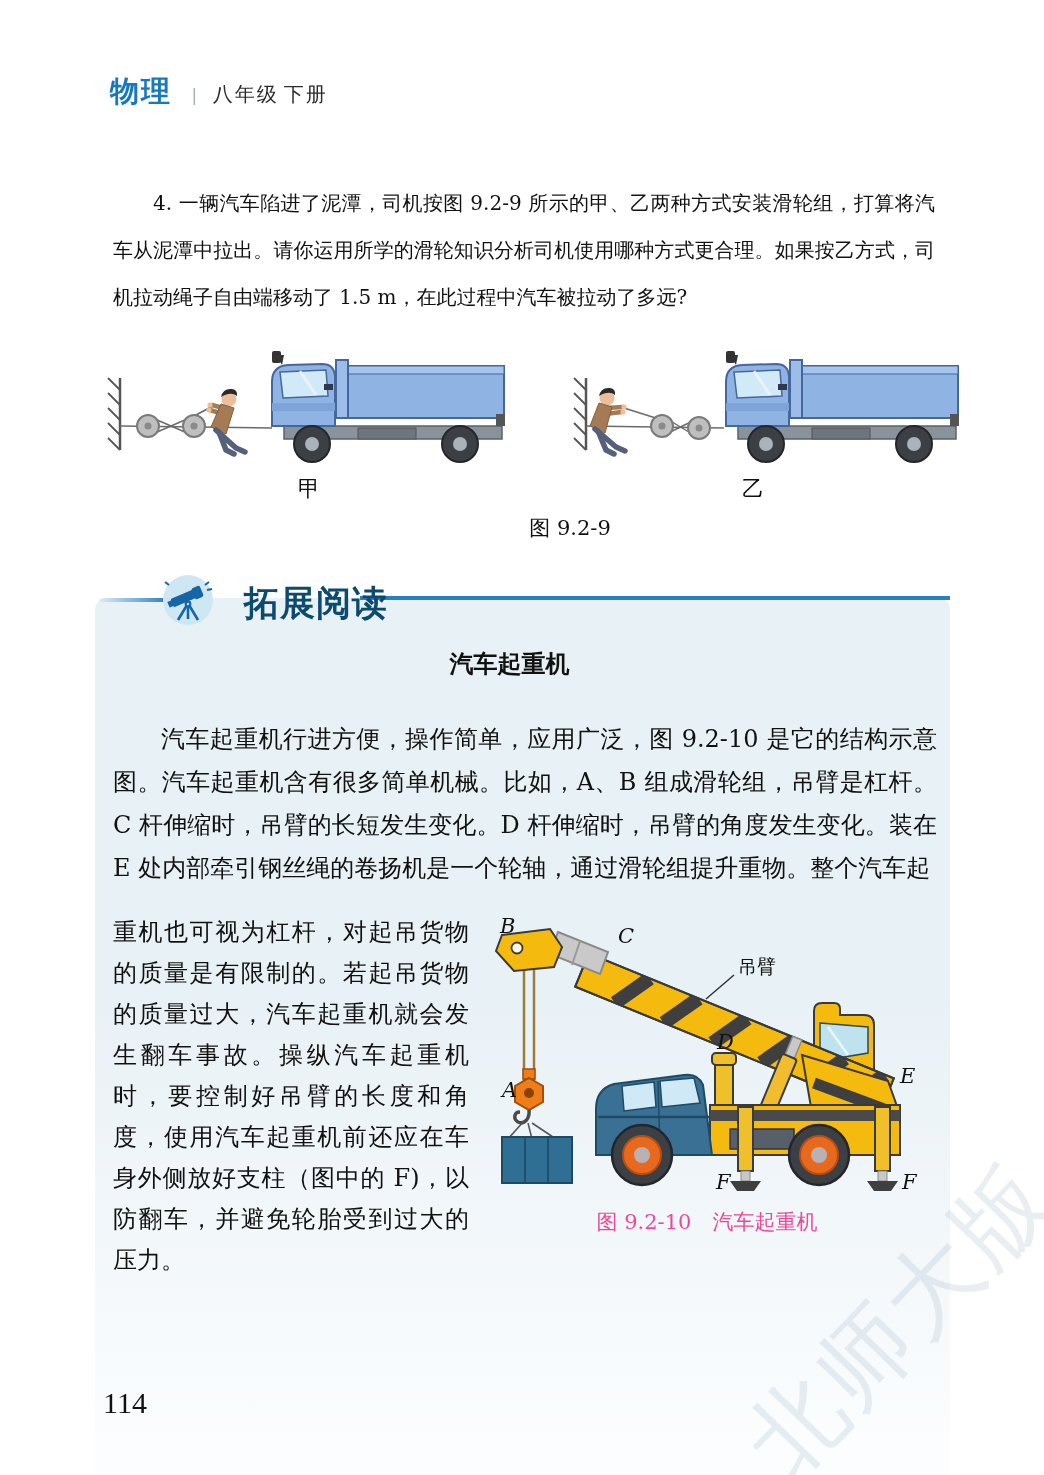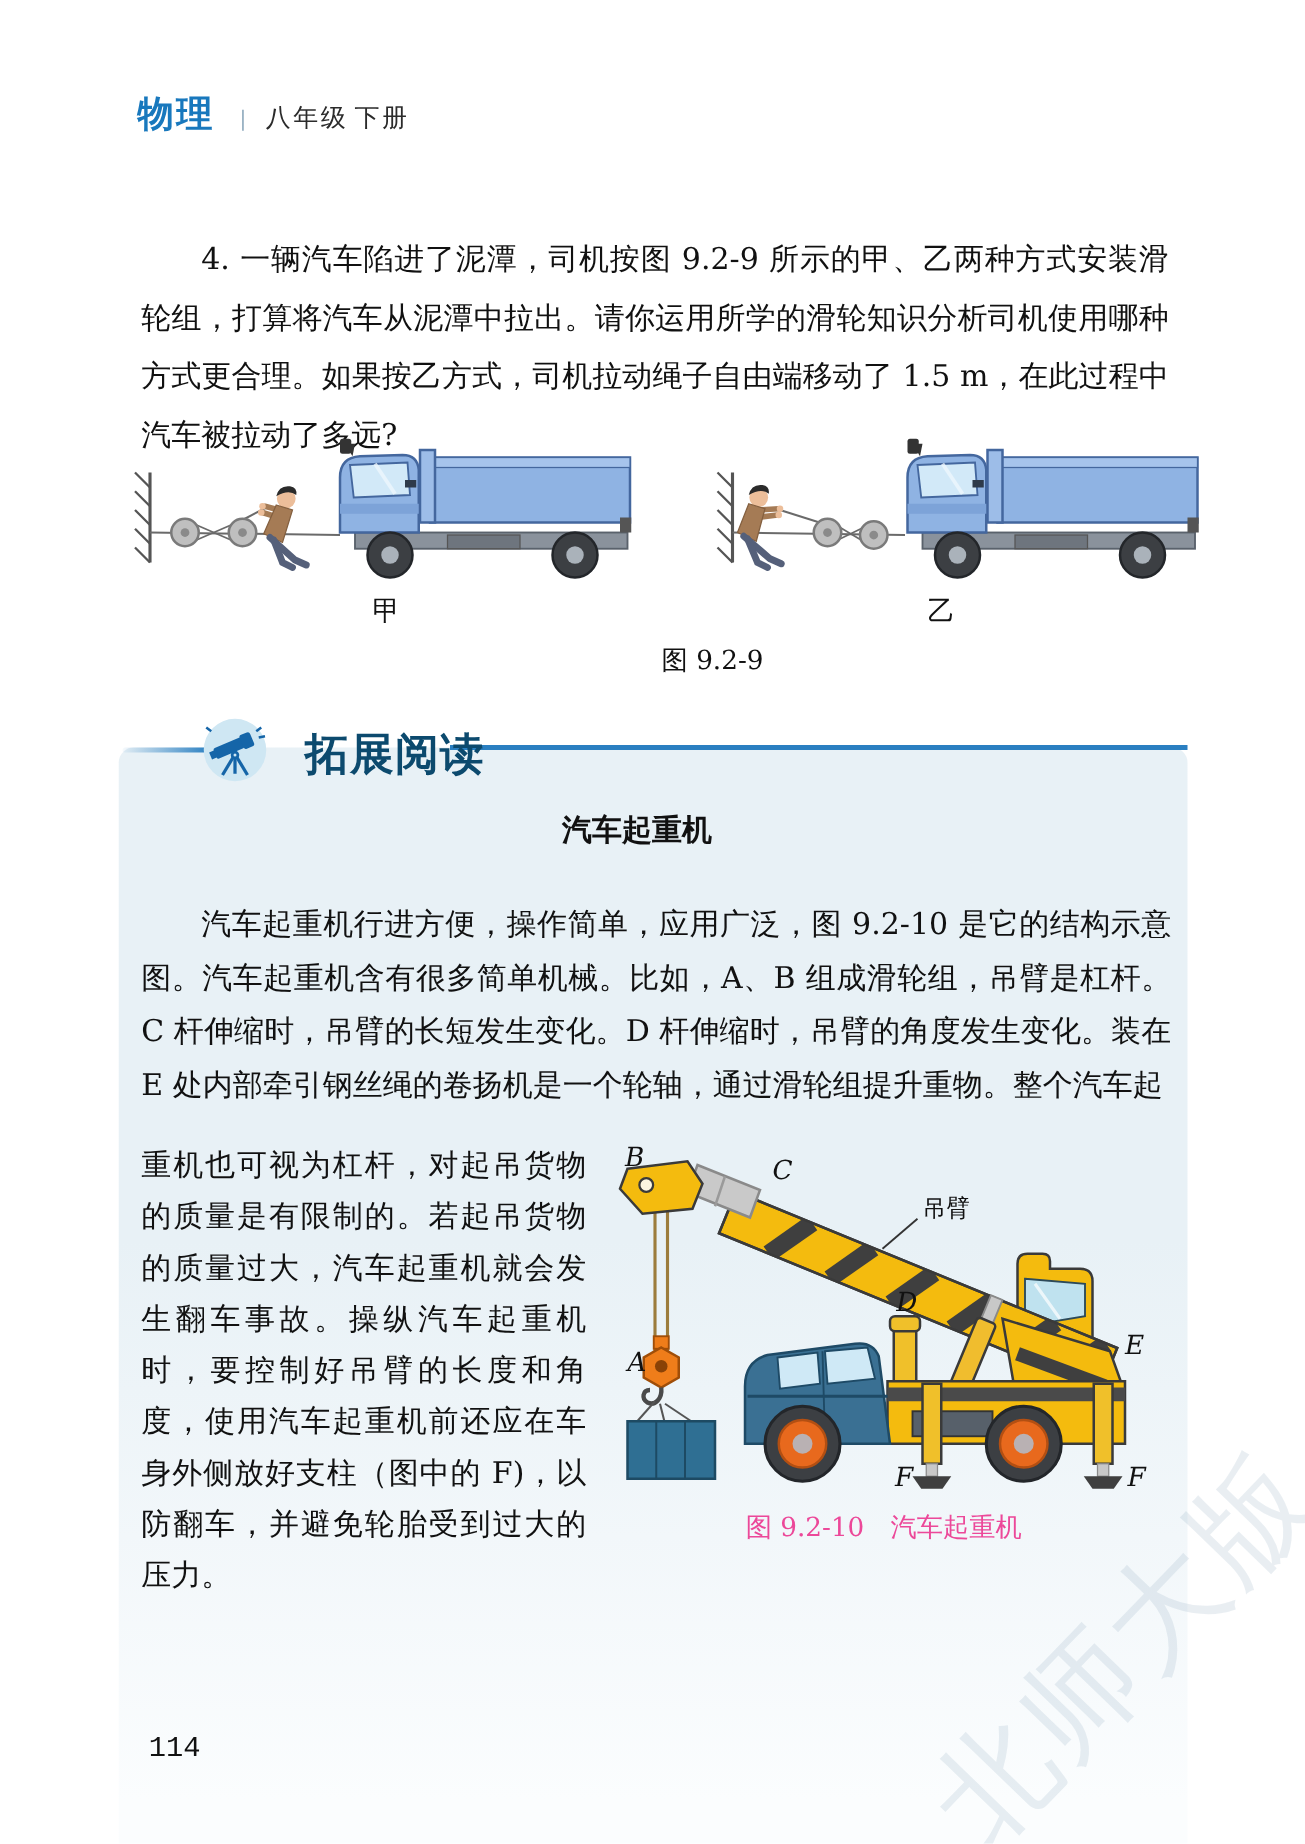--- a/index.html
+++ b/index.html
@@ -9,21 +9,21 @@
   }
   
   .header{position:absolute; left:110px; top:72px; display:flex; align-items:baseline;
     font-family:"Liberation Sans","DejaVu Sans",sans-serif;}
   .header .subject{color:#1878bd; font-weight:bold; font-size:29px; letter-spacing:2px;}
   .header .divider{color:#9ab2c4; font-size:18px; margin:0 16px 0 20px;}
   .header .grade{font-size:20px; color:#2b2b2b; letter-spacing:2px;}
   .header .volume{font-size:20px; color:#2b2b2b; margin-left:5px; letter-spacing:2px;}
   
   .question{position:absolute; left:113px; top:160px; width:822px;
-    font-size:24px; line-height:47px; text-align:justify; text-indent:2em; color:#111;}
+    font-size:20px; line-height:47px; text-align:justify; text-indent:2em; color:#111;}
   
   .fig-row{position:absolute; left:100px; top:350px; width:862px; display:flex; justify-content:space-between;}
   .fig-block{width:418px; text-align:center;}
   .fig-label{font-size:22px; margin-top:2px; color:#111;}
   .fig-caption{position:absolute; left:0; top:514px; width:1044px; text-align:center; font-size:21px; color:#111;padding-left:48px;}
   
   .panel{position:absolute; left:95px; top:598px; width:855px; height:877px;
     border-radius:12px 12px 0 0;
     background:linear-gradient(180deg,#e8f1f6 0%,#e8f1f6 45%,#f2f7fa 72%,#fbfdfe 96%);}
   .hdr-line-left{position:absolute; left:98px; top:598px; width:70px; height:4px;
@@ -36,22 +36,22 @@
   .reading-title{position:absolute; left:82px; top:648px; width:855px; text-align:center;
     font-family:"Liberation Sans","DejaVu Sans",sans-serif; font-weight:bold; font-size:24px; color:#111;}
   .para1{position:absolute; left:113px; top:694px; width:824px;
     font-size:24px; line-height:43px; text-align:justify; text-indent:2em; color:#111;}
   .col-left{position:absolute; left:113px; top:912px; width:356px; font-size:24px; color:#111;}
   .col-left p{margin:0; line-height:41px; text-align:justify;}
   .col-left p.p3{text-indent:2em; margin-top:5px;}
   .crane-fig{position:absolute; left:462px; top:885px; width:490px;}
   .crane-caption{position:absolute; left:462px; top:1208px; width:490px; text-align:center; font-size:21px; color:#ec4899;}
   
-  .page-number{position:absolute; left:119px; top:1386px; font-family:Liberation Mono, monospace;
-    font-size:23px; color:#111;}
+  .page-number{position:absolute; left:103px; top:1386px; font-family:Liberation Serif, serif;
+    font-size:30px; color:#111;}
   
   .watermark{position:absolute; left:700px; top:1270px; width:400px; text-align:center;
     font-size:94px; line-height:100px; letter-spacing:4px; color:#7d9cb4; opacity:0.16;
     transform:rotate(-46deg); white-space:nowrap; pointer-events:none;
     font-family:"DejaVu Serif","Liberation Serif",serif;}
   svg text.lbl{font-family:"DejaVu Serif","Liberation Serif",serif; font-style:italic; font-size:21px; fill:#111;}
   svg text.cjk{font-family:"DejaVu Serif","Liberation Serif",serif; font-size:19px; fill:#111;}
 </style>
 </head>
 <body>

